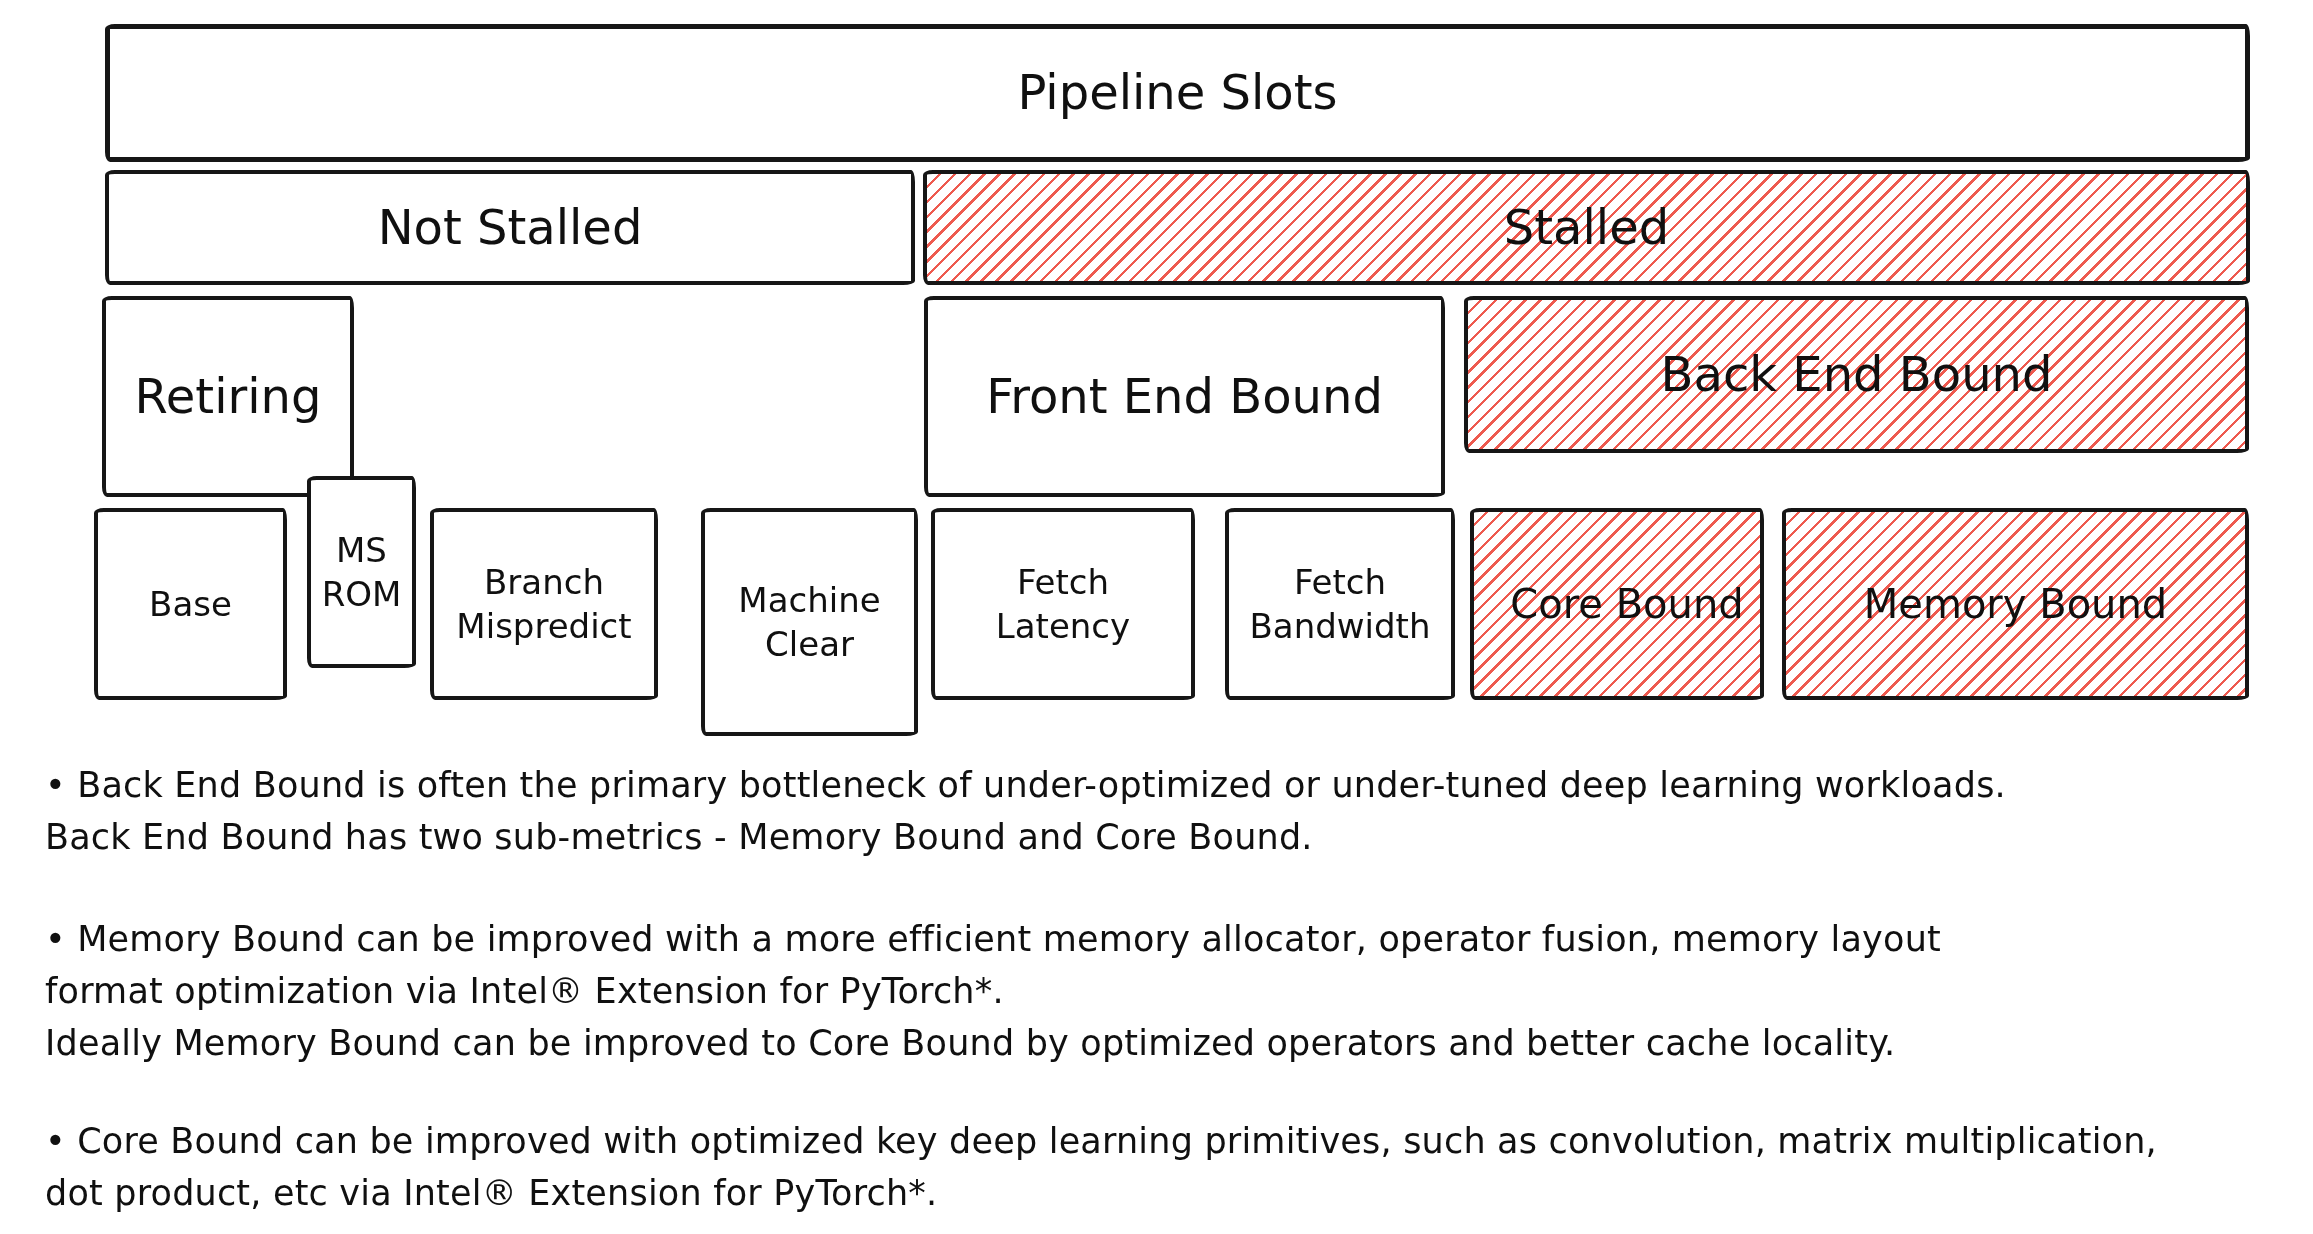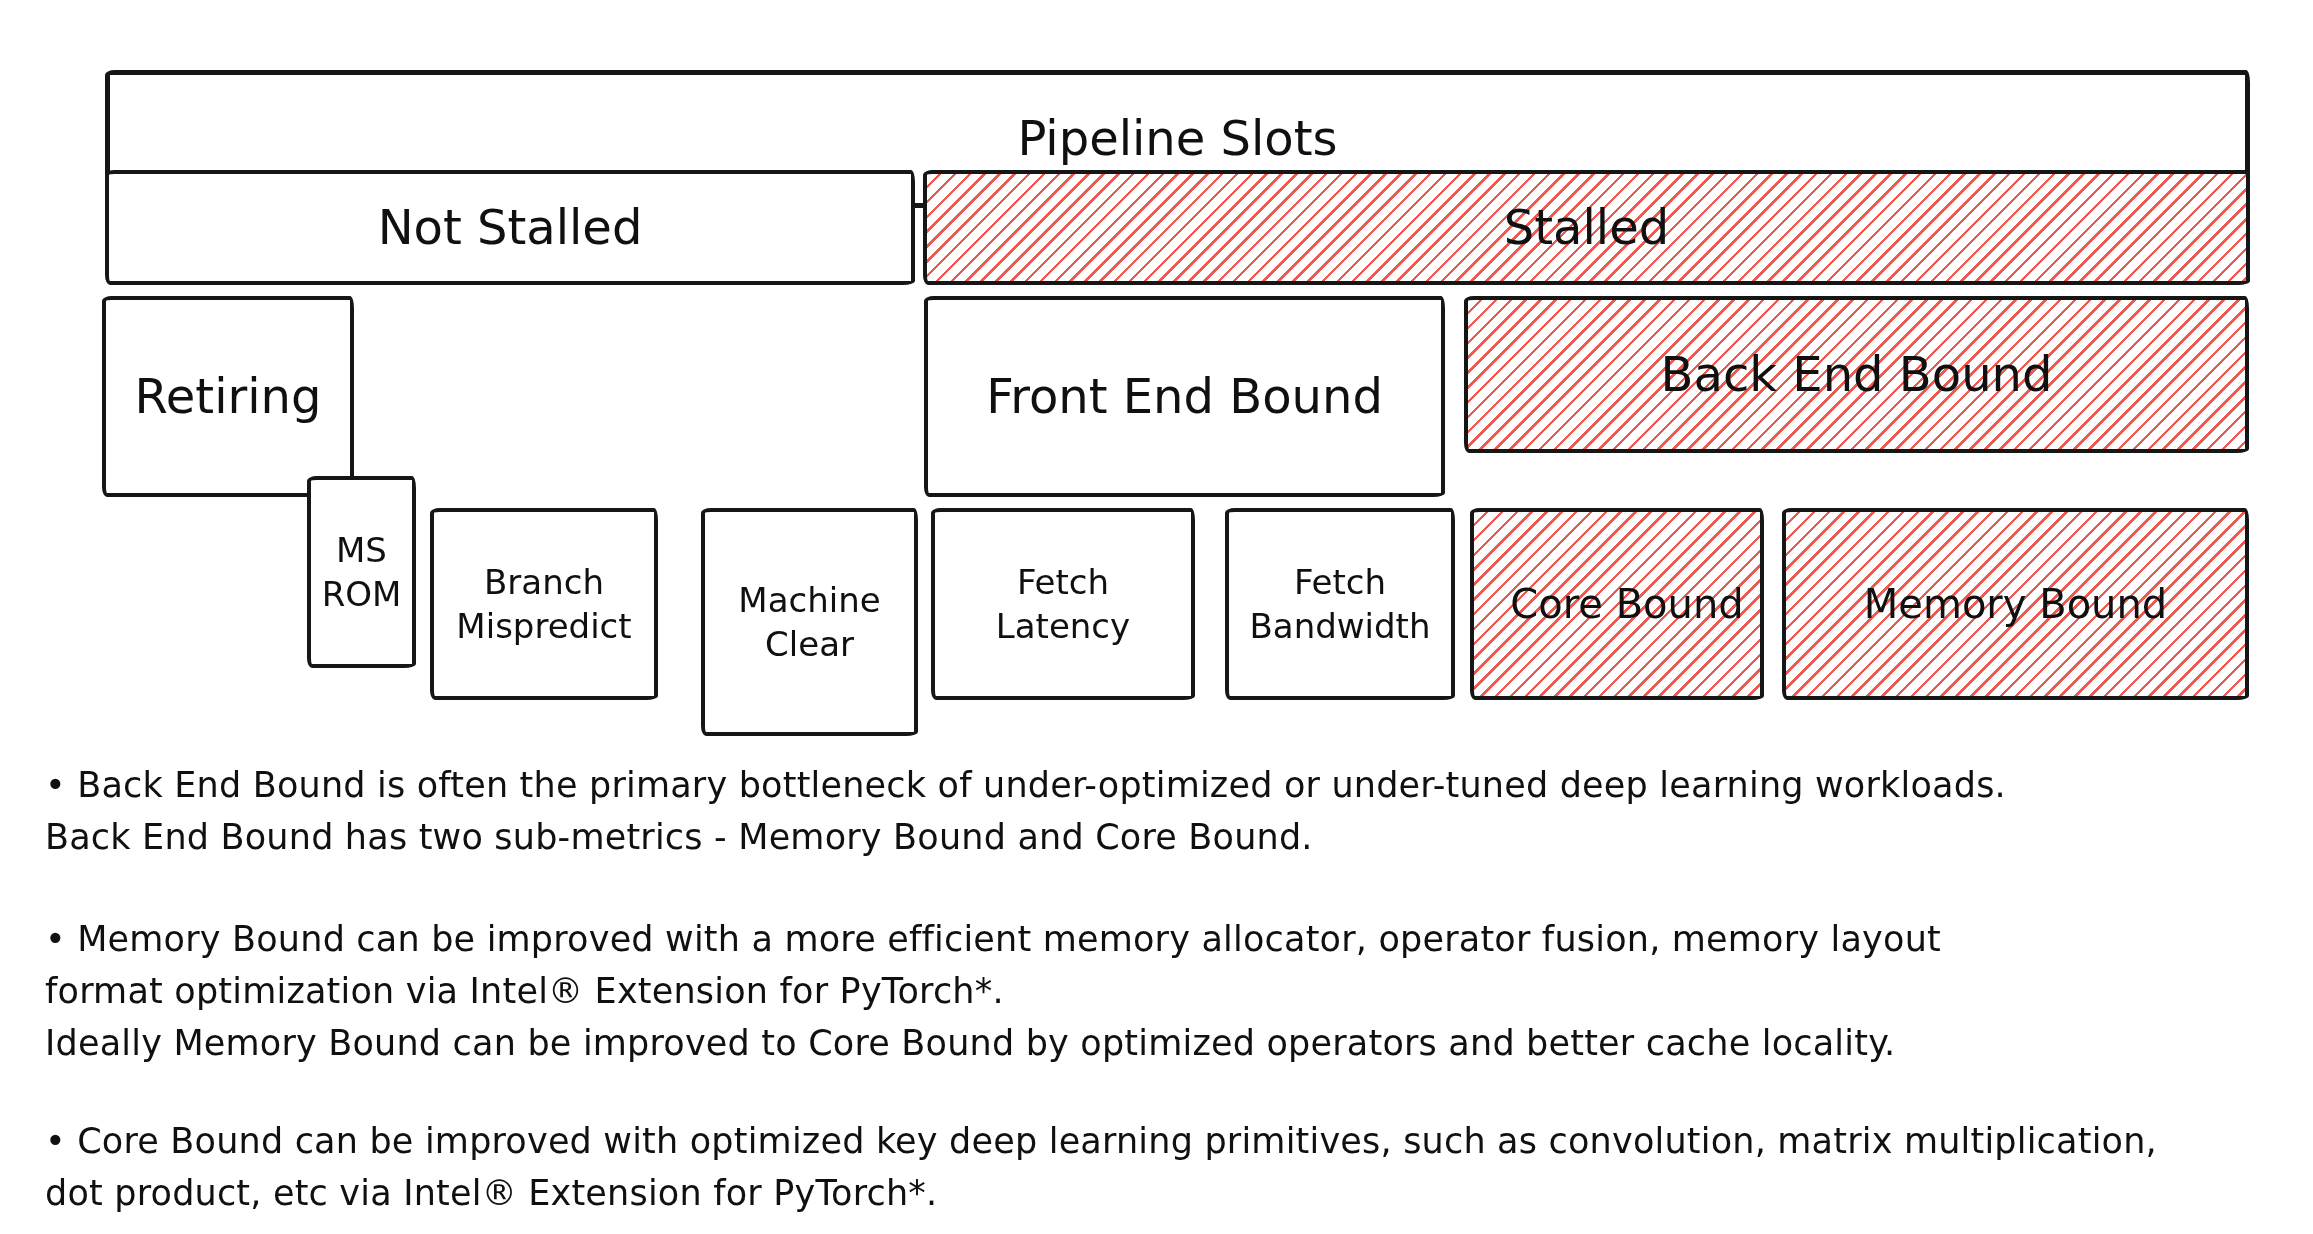--- a/index.html
+++ b/index.html
@@ -47,41 +47,45 @@
     line-height: 52px;
     letter-spacing: 0.2px;
     white-space: nowrap;
   }
 </style>
 </head>
 <body>
 
 <div class="stage">
 
-  <div class="box thick" style="left:105px; top:24px; width:2145px; height:138px;margin-top:46px;">
+  <div class="box thick" style="left:105px; top:24px; width:2145px; height:138px;">
     <span class="lbl">Pipeline Slots</span>
   </div>
 
   <div class="box" style="left:105px; top:170px; width:810px; height:115px;">
     <span class="lbl">Not Stalled</span>
   </div>
   <div class="box hatched" style="left:923px; top:170px; width:1327px; height:115px;">
     <span class="lbl">Stalled</span>
   </div>
 
   <div class="box" style="left:102px; top:296px; width:252px; height:201px;">
     <span class="lbl">Retiring</span>
   </div>
   <div class="box" style="left:924px; top:296px; width:521px; height:201px;">
     <span class="lbl">Front End Bound</span>
   </div>
   <div class="box hatched" style="left:1464px; top:296px; width:785px; height:157px;align-items:center;">
     <span class="lbl">Back End Bound</span>
   </div>
 
+  <div class="box" style="left:94px; top:508px; width:193px; height:192px;">
+    <span class="lbl small">Base</span>
+    <span class="lbl small"></span>
+  </div>
   <div class="box" style="left:307px; top:476px; width:109px; height:192px;">
     <span class="lbl small">MS</span>
     <span class="lbl small">ROM</span>
   </div>
   <div class="box" style="left:430px; top:508px; width:228px; height:192px;">
     <span class="lbl small">Branch</span>
     <span class="lbl small">Mispredict</span>
   </div>
   <div class="box" style="left:701px; top:508px; width:217px; height:228px;">
     <span class="lbl small">Machine</span>

